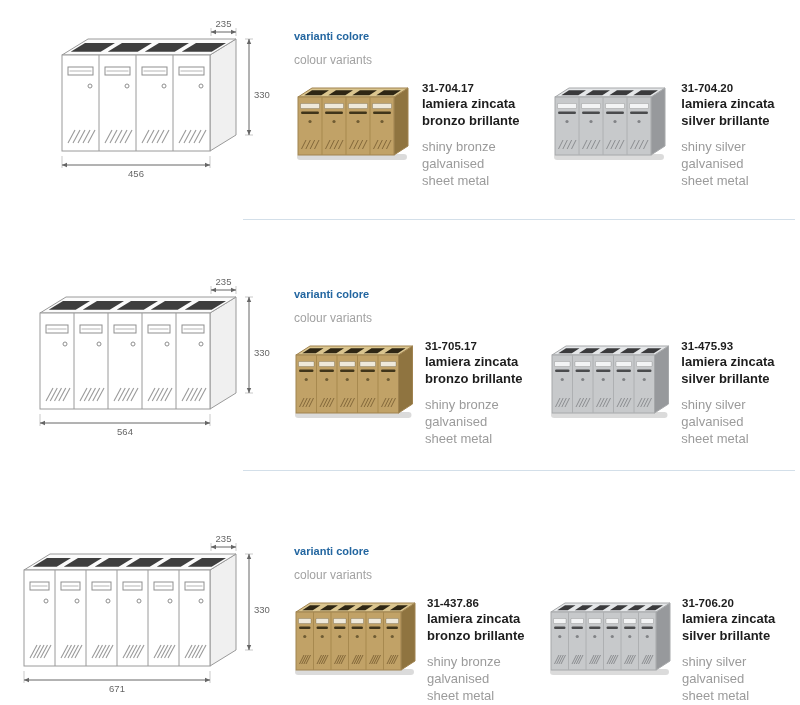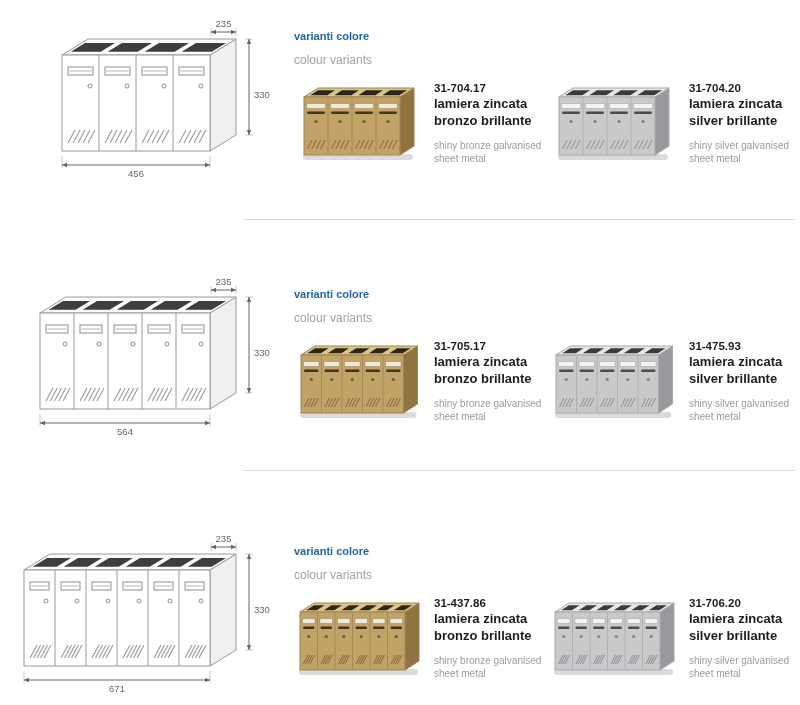--- a/index.html
+++ b/index.html
@@ -8,21 +8,21 @@
   .draw-col{width:272px;display:flex;justify-content:flex-end;align-items:flex-start;padding-top:14px}
   .var-col{flex:1;padding-left:14px;padding-top:25px}
   .var-title{color:var(--accent,#2366a0);font-weight:bold;font-size:11px}
   .var-sub{color:#a2a2a2;font-size:12px;margin-top:11px}
   .products{display:flex;margin-top:13px}
   .variant{width:255px;display:flex;align-items:flex-start}
   .product-img{width:134px;display:flex;justify-content:center;padding-top:6px}
   .ptext{margin-left:6px;padding-top:2px}
   .code{font-size:11.5px;font-weight:bold;color:#1d1d1d}
   .pname{font-size:13px;font-weight:bold;color:#1d1d1d;line-height:1.3;margin-top:2px}
-  .pdesc{font-size:10px;color:#9b9b9b;line-height:1.3;margin-top:9px}
+  .pdesc{font-size:13px;color:#9b9b9b;line-height:1.3;margin-top:9px}
   .divider{position:absolute;left:243px;width:552px;height:1px;background:#d3dfe9}
 </style>
 </head>
 <body>
 
 <section class="row" style="top:5px">
   <div class="draw-col">
     <div class="tech-drawing"><svg width="224" height="164" viewBox="0 0 224 164" xmlns="http://www.w3.org/2000/svg">
           <polygon points="154,36 180,20 180,116 154,132" fill="#f0f0f0" stroke="#9a9a9a"></polygon>
           <polygon points="6,36 154,36 180,20 32,20" fill="#fbfbfb" stroke="#9a9a9a"></polygon>

